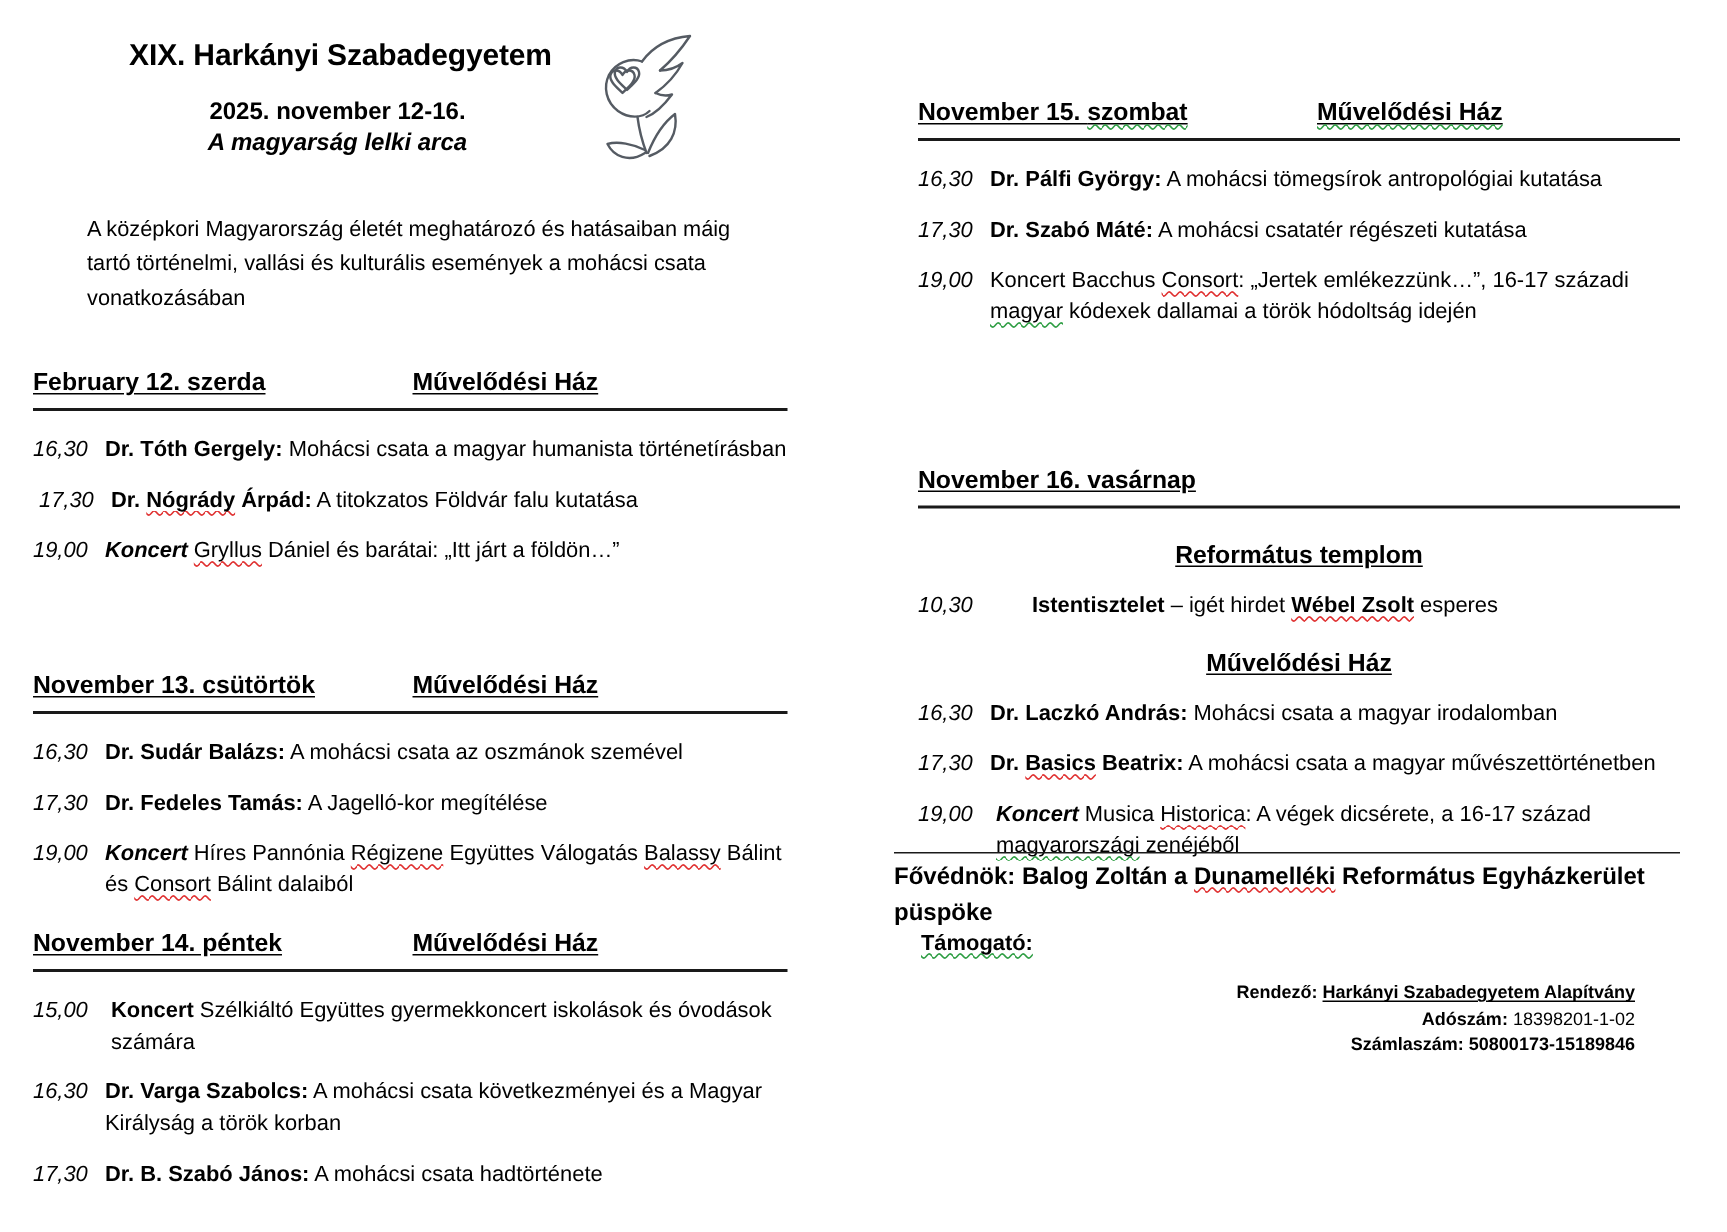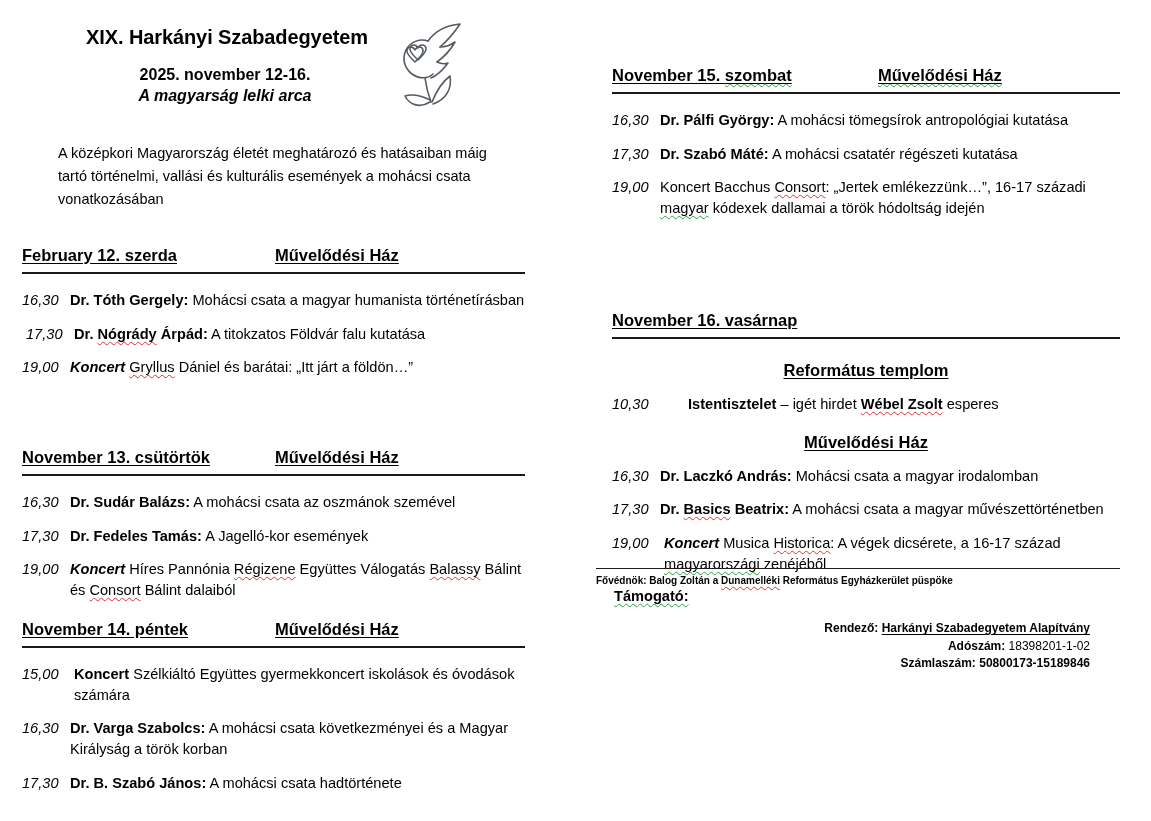--- a/index.html
+++ b/index.html
@@ -162,21 +162,21 @@
     text-decoration: underline;
     text-underline-offset: 2px;
   }
 
   
   .foot-rule {
     border-top: 1.5px solid #1a1a1a;
     margin-top: 6px;
   }
   .patron {
-    font-size: 10px;
+    font-size: 16px;
     font-weight: bold;
     margin-top: 4px;
     line-height: 1.5;
   }
   .supporter {
     font-size: 14.6px;
     font-weight: bold;
     padding-left: 18px;
   }
   .org-block {
@@ -255,21 +255,21 @@
         <span class="day-name">November 13. csütörtök</span>
         <span class="venue" style="left:253px;">Művelődési Ház</span>
       </div>
       <div class="prog">
         <div class="row">
           <span class="time" style="width:48px;">16,30</span>
           <span class="body"><b>Dr. Sudár Balázs:</b><span> A mohácsi csata az oszmánok szemével</span></span>
         </div>
         <div class="row">
           <span class="time" style="width:48px;">17,30</span>
-          <span class="body"><b>Dr. Fedeles Tamás:</b><span> A Jagelló-kor események</span></span>
+          <span class="body"><b>Dr. Fedeles Tamás:</b><span> A Jagelló-kor megítélése</span></span>
         </div>
         <div class="row">
           <span class="time" style="width:48px;">19,00</span>
           <span class="body"><i>Koncert</i><span> Híres Pannónia  <span class="sq-red">Régizene</span> Együttes Válogatás <span class="sq-red">Balassy</span> Bálint és <span class="sq-red">Consort</span> Bálint dalaiból</span></span>
         </div>
       </div>
     </div>
 
     <div style="position:absolute; left:22px; top:620px; width:503px;">
       <div class="day-head">

